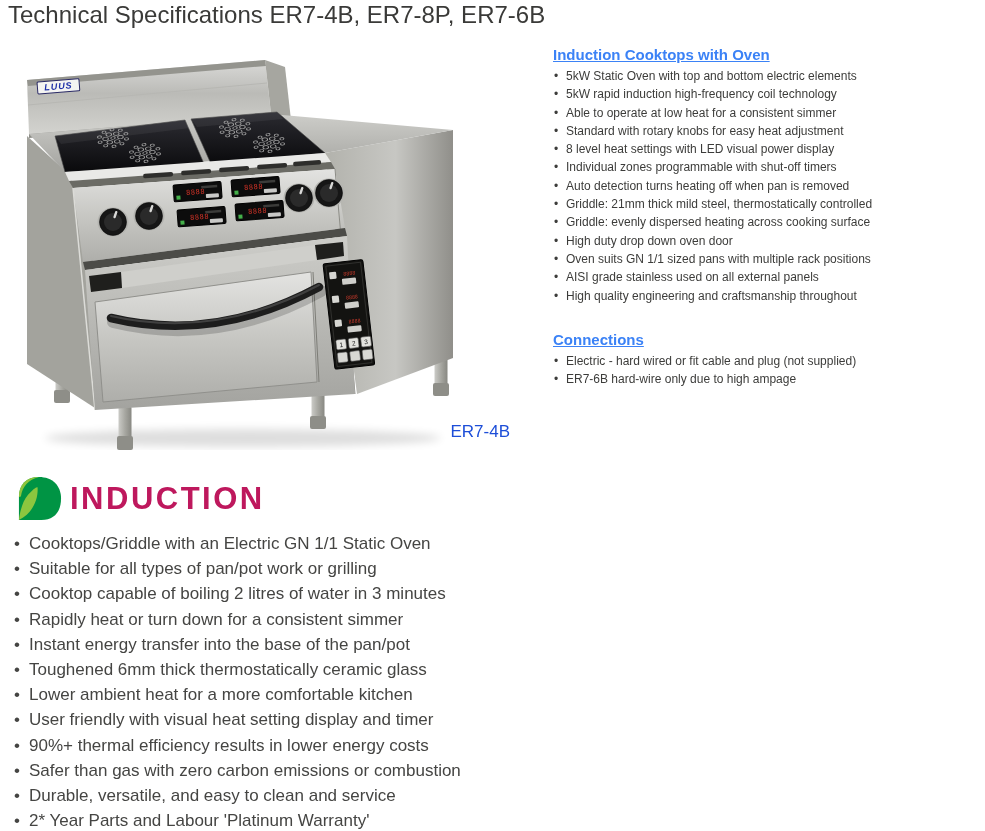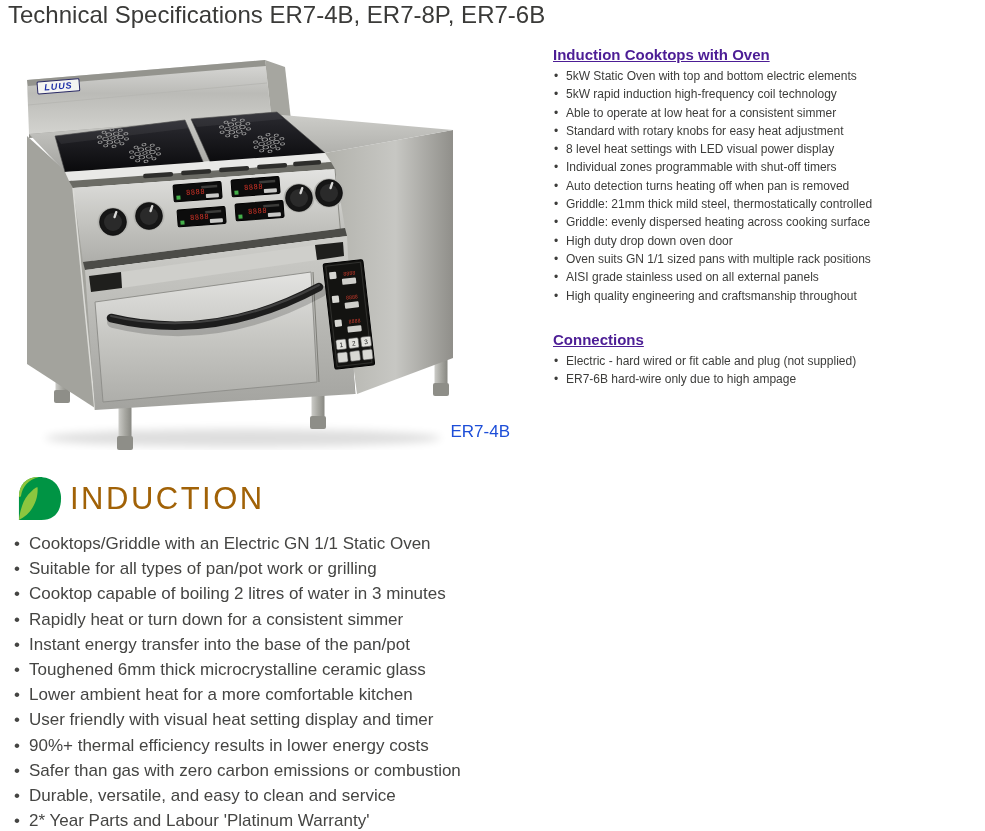--- a/index.html
+++ b/index.html
@@ -16,34 +16,34 @@
   .product{position:absolute;left:25px;top:50px;width:440px;height:400px;margin:0;}
   .product svg{display:block;}
   .caption{
     position:absolute;left:0;top:372px;width:485px;text-align:right;
     font-size:17px;color:#1d4ed8;
   }
 
   
   .specs{position:absolute;left:553px;top:46px;width:432px;color:#3c3c3a;}
   .specs h3{
-    margin:0 0 4px 0;font-size:15px;font-weight:700;color:#4c1d95;
+    margin:0 0 4px 0;font-size:15px;font-weight:700;color:#3b82f6;
     text-decoration:underline;
   }
   .specs ul{list-style:none;margin:0;padding:0;}
   .specs li{font-size:12px;line-height:18.3px;padding-left:13px;position:relative;white-space:nowrap;}
   .specs li::before{content:"•";position:absolute;left:1px;}
   .section-connections{margin-top:26px;}
 
   
   .logo{position:absolute;left:16px;top:474px;display:flex;align-items:center;}
   .logo svg{width:47px;height:49px;display:block;}
   .logo-text{
-    font-size:31px;letter-spacing:2.5px;color:#a16207;margin-left:7px;
-    font-weight:400;line-height:49px;
+    font-size:31px;letter-spacing:2.5px;color:#be185d;margin-left:7px;
+    font-weight:700;line-height:49px;
   }
 
   
   .features{list-style:none;margin:0;padding:0;position:absolute;left:12px;top:531px;width:540px;}
   .features li{font-size:17px;line-height:25.2px;padding-left:17px;position:relative;color:#454543;white-space:nowrap;}
   .features li::before{content:"•";position:absolute;left:2px;}
 
   .seg{font-family:"DejaVu Sans Mono",monospace;}
 </style>
 </head>
@@ -316,21 +316,21 @@
     </svg>
     <span class="logo-text">INDUCTION</span>
   </div>
 
   <ul class="features">
       <li>Cooktops/Griddle with an Electric GN 1/1 Static Oven</li>
       <li>Suitable for all types of pan/pot work or grilling</li>
       <li>Cooktop capable of boiling 2 litres of water in 3 minutes</li>
       <li>Rapidly heat or turn down for a consistent simmer</li>
       <li>Instant energy transfer into the base of the pan/pot</li>
-      <li>Toughened 6mm thick microcrystalline ceramic glass</li>
+      <li>Toughened 6mm thick thermostatically ceramic glass</li>
       <li>Lower ambient heat for a more comfortable kitchen</li>
       <li>User friendly with visual heat setting display and timer</li>
       <li>90%+ thermal efficiency results in lower energy costs</li>
       <li>Safer than gas with zero carbon emissions or combustion</li>
       <li>Durable, versatile, and easy to clean and service</li>
       <li>2* Year Parts and Labour 'Platinum Warranty'</li>
     </ul>
 
 </div>
 

